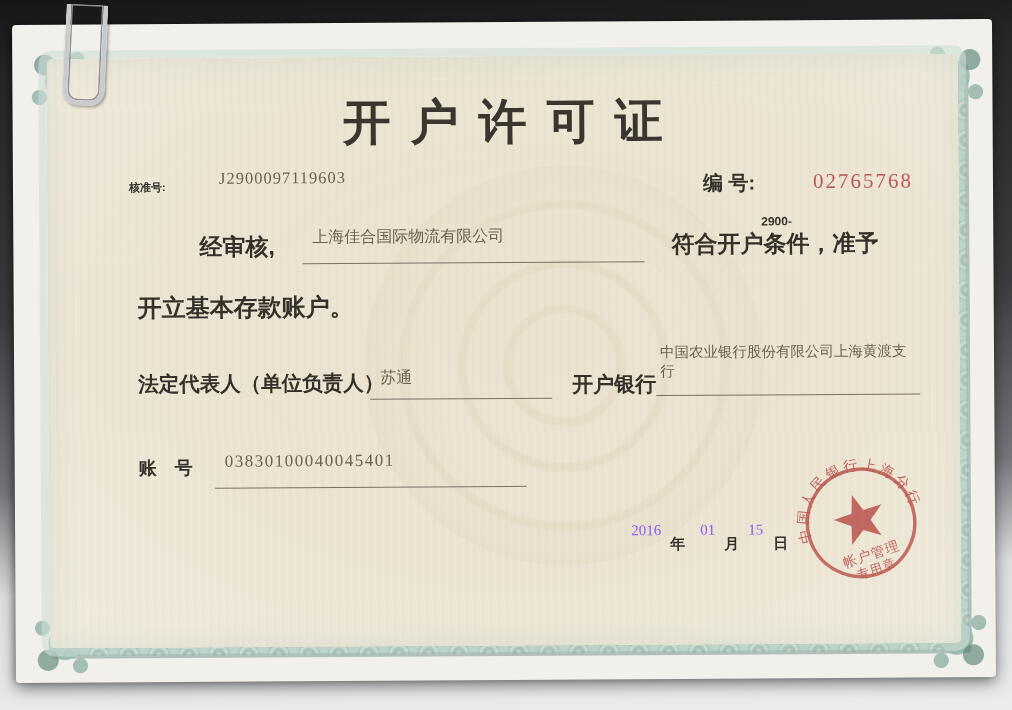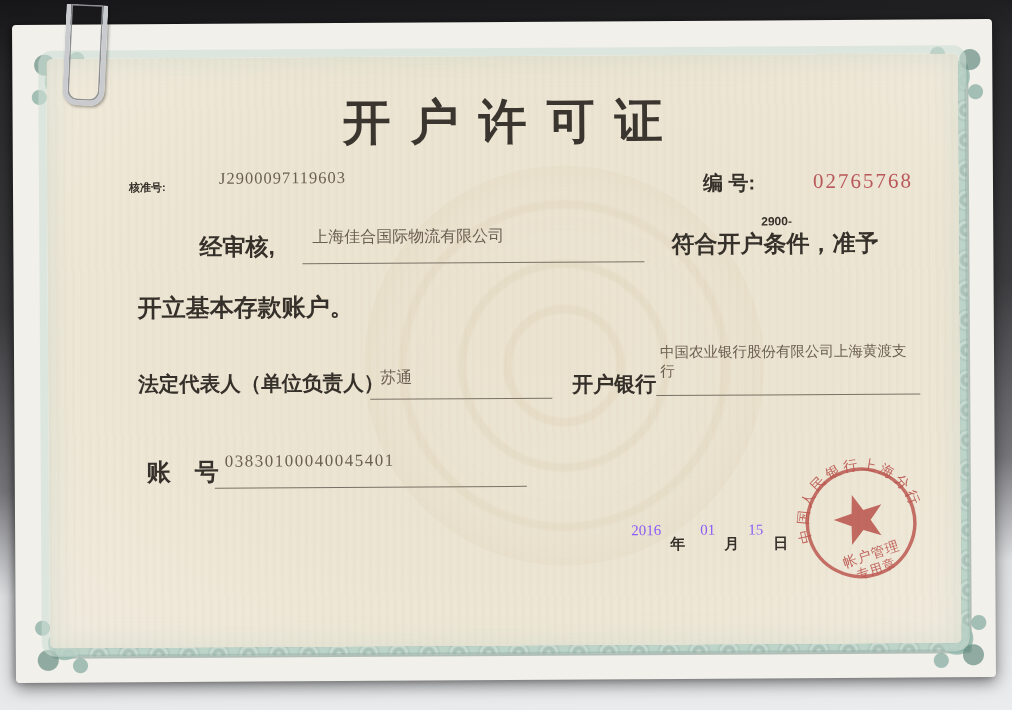--- a/index.html
+++ b/index.html
@@ -118,21 +118,21 @@
 
       <span class="pos lbl" style="left:124px;top:346px;font-size:20.5px;">法定代表人（单位负责人）</span>
       <div class="field" style="left:356px;top:340px;width:182px;height:36px;">
         <span class="val" style="font-size:16px;padding-top:5px;">苏通</span>
       </div>
       <span class="pos lbl" style="left:558px;top:349px;font-size:21px;">开户银行</span>
       <div class="field" style="left:642px;top:320px;width:264px;height:54px;">
         <span class="val" style="font-size:14.5px;line-height:1.3;padding-left:4px;">中国农业银行股份有限公司上海黄渡支行</span>
       </div>
 
-      <span class="pos lbl" style="left:132px;top:432px;font-size:24px;">账　号</span>
+      <span class="pos lbl" style="left:124px;top:432px;font-size:18px;">账　号</span>
       <div class="field" style="left:200px;top:426px;width:312px;height:38px;">
         <span class="val" style="font-size:17px;letter-spacing:1.5px;">03830100040045401</span>
       </div>
 
       <div class="date-row" style="left:616px;top:501px;">
         <span class="d-num">2016</span>
         <span class="d-char" style="margin-left:9px;">年</span>
         <span class="d-num" style="margin-left:15px;">01</span>
         <span class="d-char" style="margin-left:9px;">月</span>
         <span class="d-num" style="margin-left:9px;">15</span>

